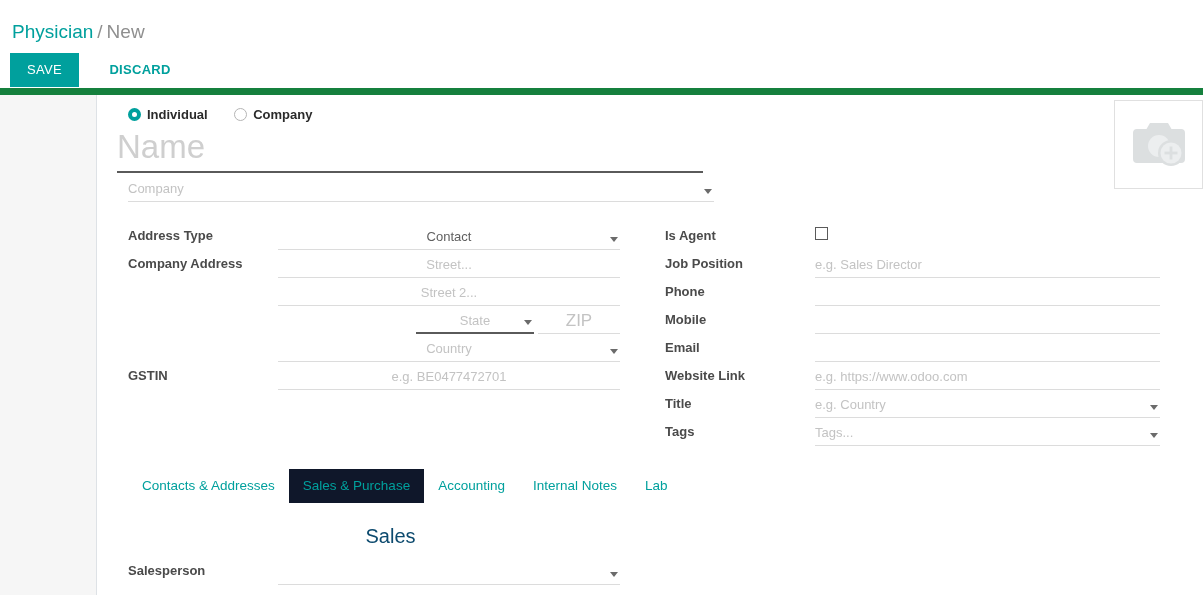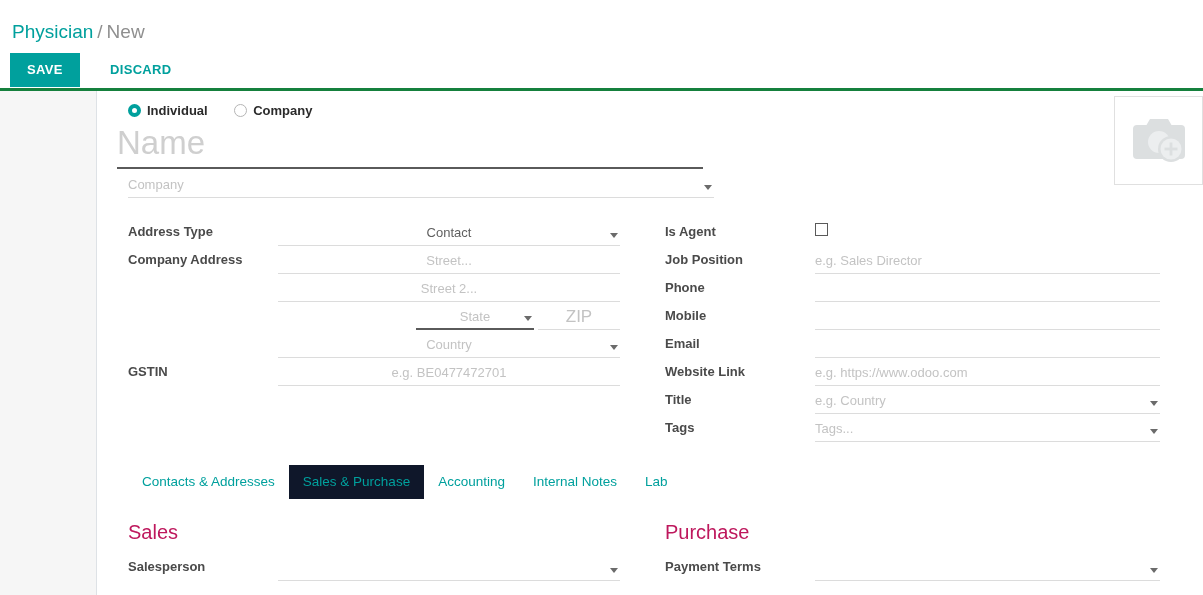--- a/index.html
+++ b/index.html
@@ -21,37 +21,37 @@
     font-size: 19px; line-height: 24px; white-space: nowrap;
   }
   .crumb-active { color: #00a09d; }
   .crumb-sep { color: #8f8f8f; margin: 0 4px; }
   .crumb-current { color: #8f8f8f; }
 
   #action-buttons { position: absolute; left: 10px; top: 45px; }
   #save-button {
     display: inline-block; vertical-align: top;
     background: #00a09d; color: #ffffff;
-    font-size: 13px; font-weight: bold; letter-spacing: .3px;
+    font-size: 13px; font-weight: normal; letter-spacing: .3px;
     padding: 9px 17px 10px 17px; border: none; cursor: pointer;
     font-family: "Liberation Sans", sans-serif;
   }
   #discard-button {
     display: inline-block; vertical-align: top;
     background: transparent; color: #00a09d;
     font-size: 13px; font-weight: bold; letter-spacing: .3px;
     padding: 9px 16px 10px 16px; border: none; cursor: pointer;
     margin-left: 10px;
     font-family: "Liberation Sans", sans-serif;
   }
 
   
   #page-body {
     position: absolute; top: 88px; left: 0; width: 1203px; height: 507px;
-    border-top: 3px solid #15803d;
+    border-top: 7px solid #15803d;
     background: #ffffff;
   }
   #left-gutter {
     position: absolute; left: 0; top: 0; width: 97px; height: 507px;
     background: #f6f6f6; border-right: 1px solid #dee2e6;
   }
   #form-sheet {
     position: absolute; left: 97px; top: 0; right: 0; height: 507px;
     background: #ffffff;
   }
@@ -133,22 +133,22 @@
     display: inline-block; font-size: 13.5px; color: #00a09d;
     padding: 9px 14px 10px 14px; cursor: pointer; background: transparent;
     vertical-align: top;
   }
   .tab.active { background: #0f172a; }
 
   
   #sec-sales    { position: absolute; left: 31px;  top: 428px; width: 525px; }
   #sec-purchase { position: absolute; left: 568px; top: 428px; width: 495px; }
   .sec-title {
-    font-size: 20px; color: #be185d; font-weight: normal;
-    line-height: 26px; margin-bottom: 9px;
+    font-size: 20px; color: #0c4a6e; font-weight: normal;
+    line-height: 26px; margin-bottom: 9px; text-align: center;
   }
 </style>
 </head>
 <body>
 
 <div id="control-panel">
 
   <div id="breadcrumb">
     <span class="crumb-active">Physician</span><span class="crumb-sep">/</span><span class="crumb-current">New</span>
   </div>
@@ -291,24 +291,15 @@
     <div id="sec-sales">
       <div class="sec-title">Sales</div>
       <div class="frow">
         <span class="flabel">Salesperson</span>
         <div class="finput" style="left:150px;width:342px;">
           <span class="caret"></span>
         </div>
       </div>
     </div>
 
-    <div id="sec-purchase">
-      <div class="sec-title">Purchase</div>
-      <div class="frow">
-        <span class="flabel">Payment Terms</span>
-        <div class="finput" style="left:150px;width:345px;">
-          <span class="caret"></span>
-        </div>
-      </div>
-    </div>
 
   </div>
 </div>
 
 </body></html>

